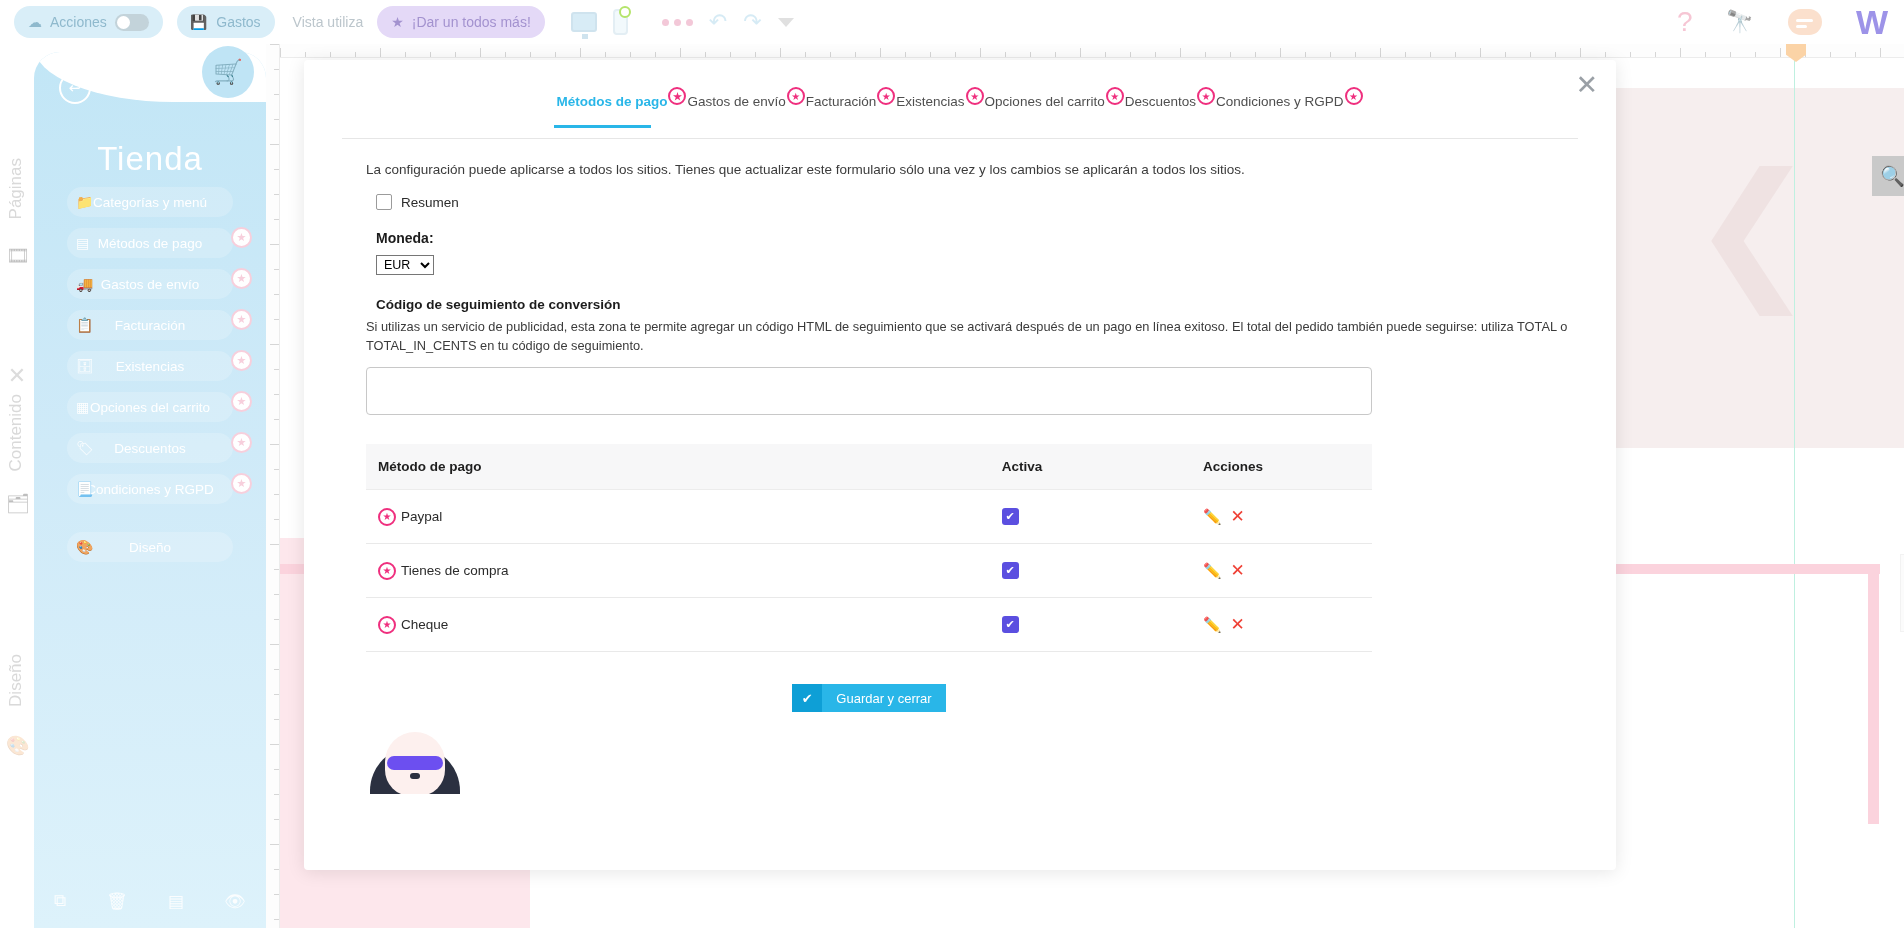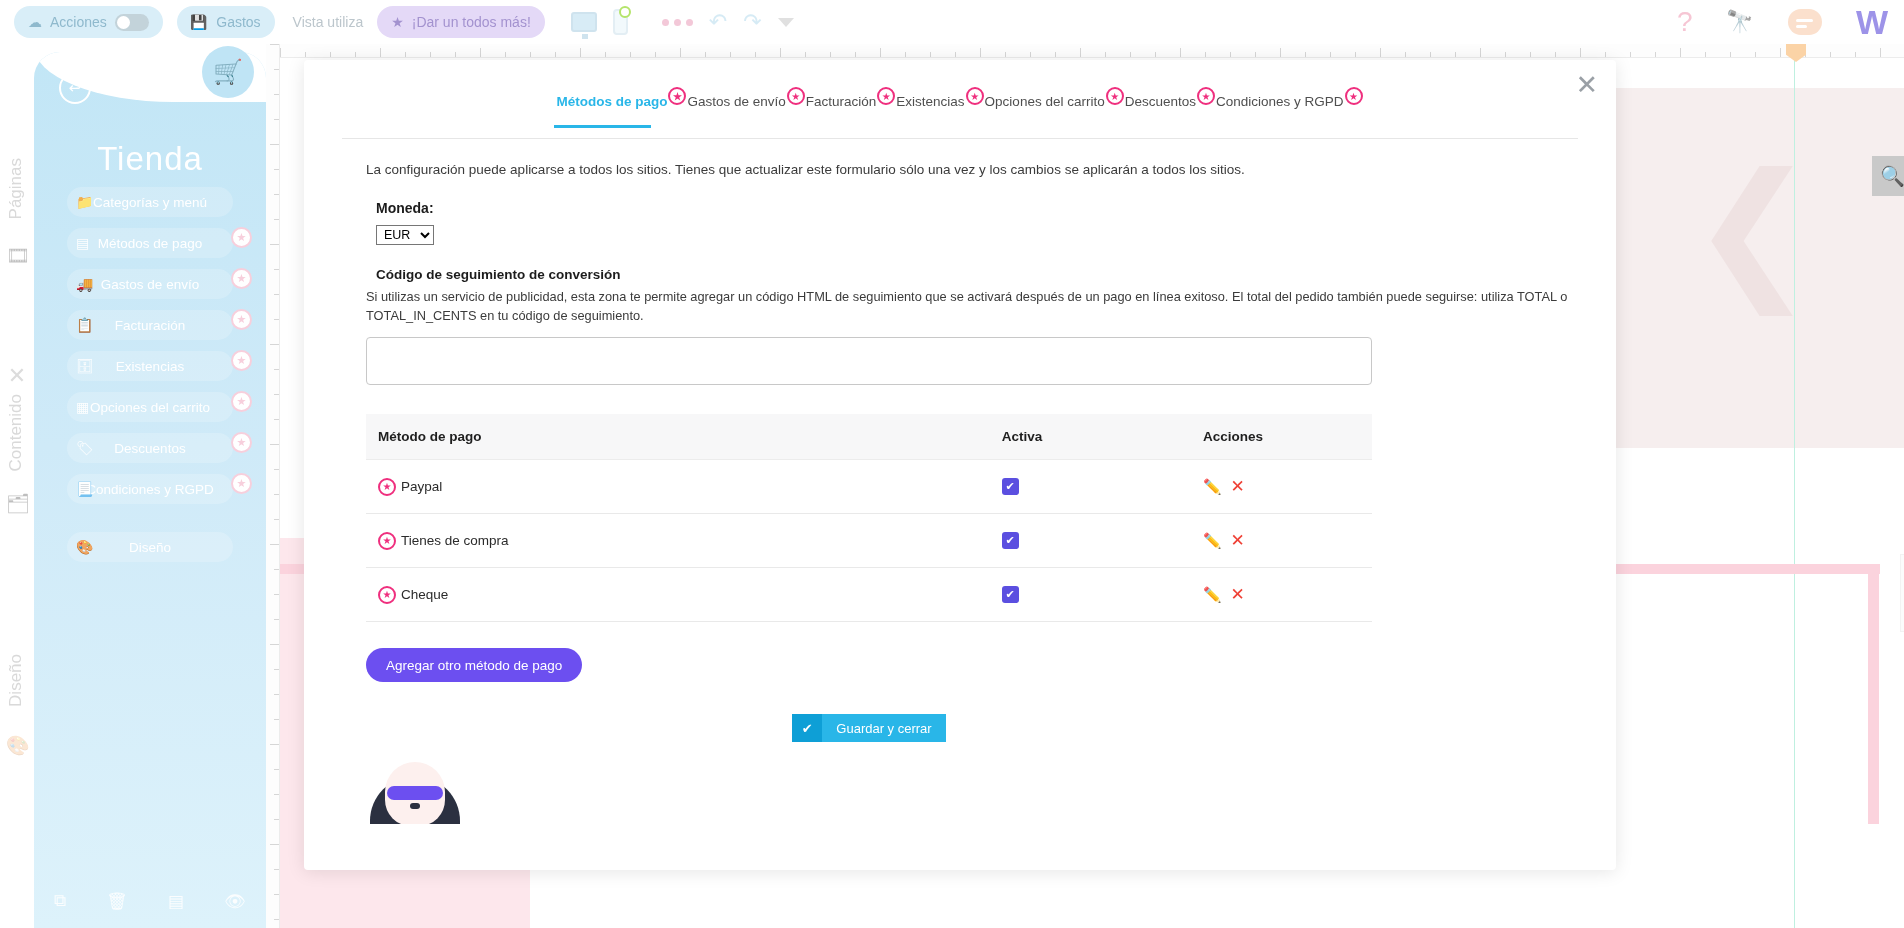--- a/index.html
+++ b/index.html
@@ -418,20 +418,24 @@
 
   <div class="modal-wrap">
     <div class="modal-close">✕</div>
 
     <div class="tabs" id="modal-tabs"><span class="tab active"><span>Métodos de pago</span><span class="star">★</span></span><span class="tab"><span>Gastos de envío</span><span class="star">★</span></span><span class="tab"><span>Facturación</span><span class="star">★</span></span><span class="tab"><span>Existencias</span><span class="star">★</span></span><span class="tab"><span>Opciones del carrito</span><span class="star">★</span></span><span class="tab"><span>Descuentos</span><span class="star">★</span></span><span class="tab"><span>Condiciones y RGPD</span><span class="star">★</span></span></div>
     <div class="tabs-rule"></div>
 
     <div class="mbody">
       <div class="mintro">La configuración puede aplicarse a todos los sitios. Tienes que actualizar este formulario sólo una vez y los cambios se aplicarán a todos los sitios.</div>
 
+      <div class="chk-row" style="margin-left:10px;">
+        <span class="chk-box"></span>
+        <span class="chk-lbl">Resumen</span>
+      </div>
 
       <div class="lbl-bold" style="margin-top:20px;">Moneda:</div>
       <select class="sel" id="currency-select"><option value="EUR">EUR</option><option value="USD">USD</option><option value="GBP">GBP</option><option value="CHF">CHF</option></select>
 
       <div class="sect-title">Código de seguimiento de conversión</div>
       <div class="sect-desc">Si utilizas un servicio de publicidad, esta zona te permite agregar un código HTML de seguimiento que se activará después de un pago en línea exitoso. El total del pedido también puede seguirse: utiliza TOTAL o TOTAL_IN_CENTS en tu código de seguimiento.</div>
       <textarea class="ta" placeholder="" style=""></textarea>
 
       <table class="pm">
         <thead>
@@ -489,21 +493,20 @@
               <td>
                 <span class="acts">
                   <span>✏️</span>
                   <span class="x-red">✕</span>
                 </span>
               </td>
             </tr>
           </tbody>
       </table>
 
-      <button class="btn-add">Agregar otro método de pago</button>
 
       <div class="btn-save-wrap">
         <button class="btn-save">
           <span class="ck">✔</span>
           <span class="tx">Guardar y cerrar</span>
         </button>
       </div>
 
       <div class="mascot" style="left:4px;top:20px;position:relative;">
         <div class="m-body"></div>

